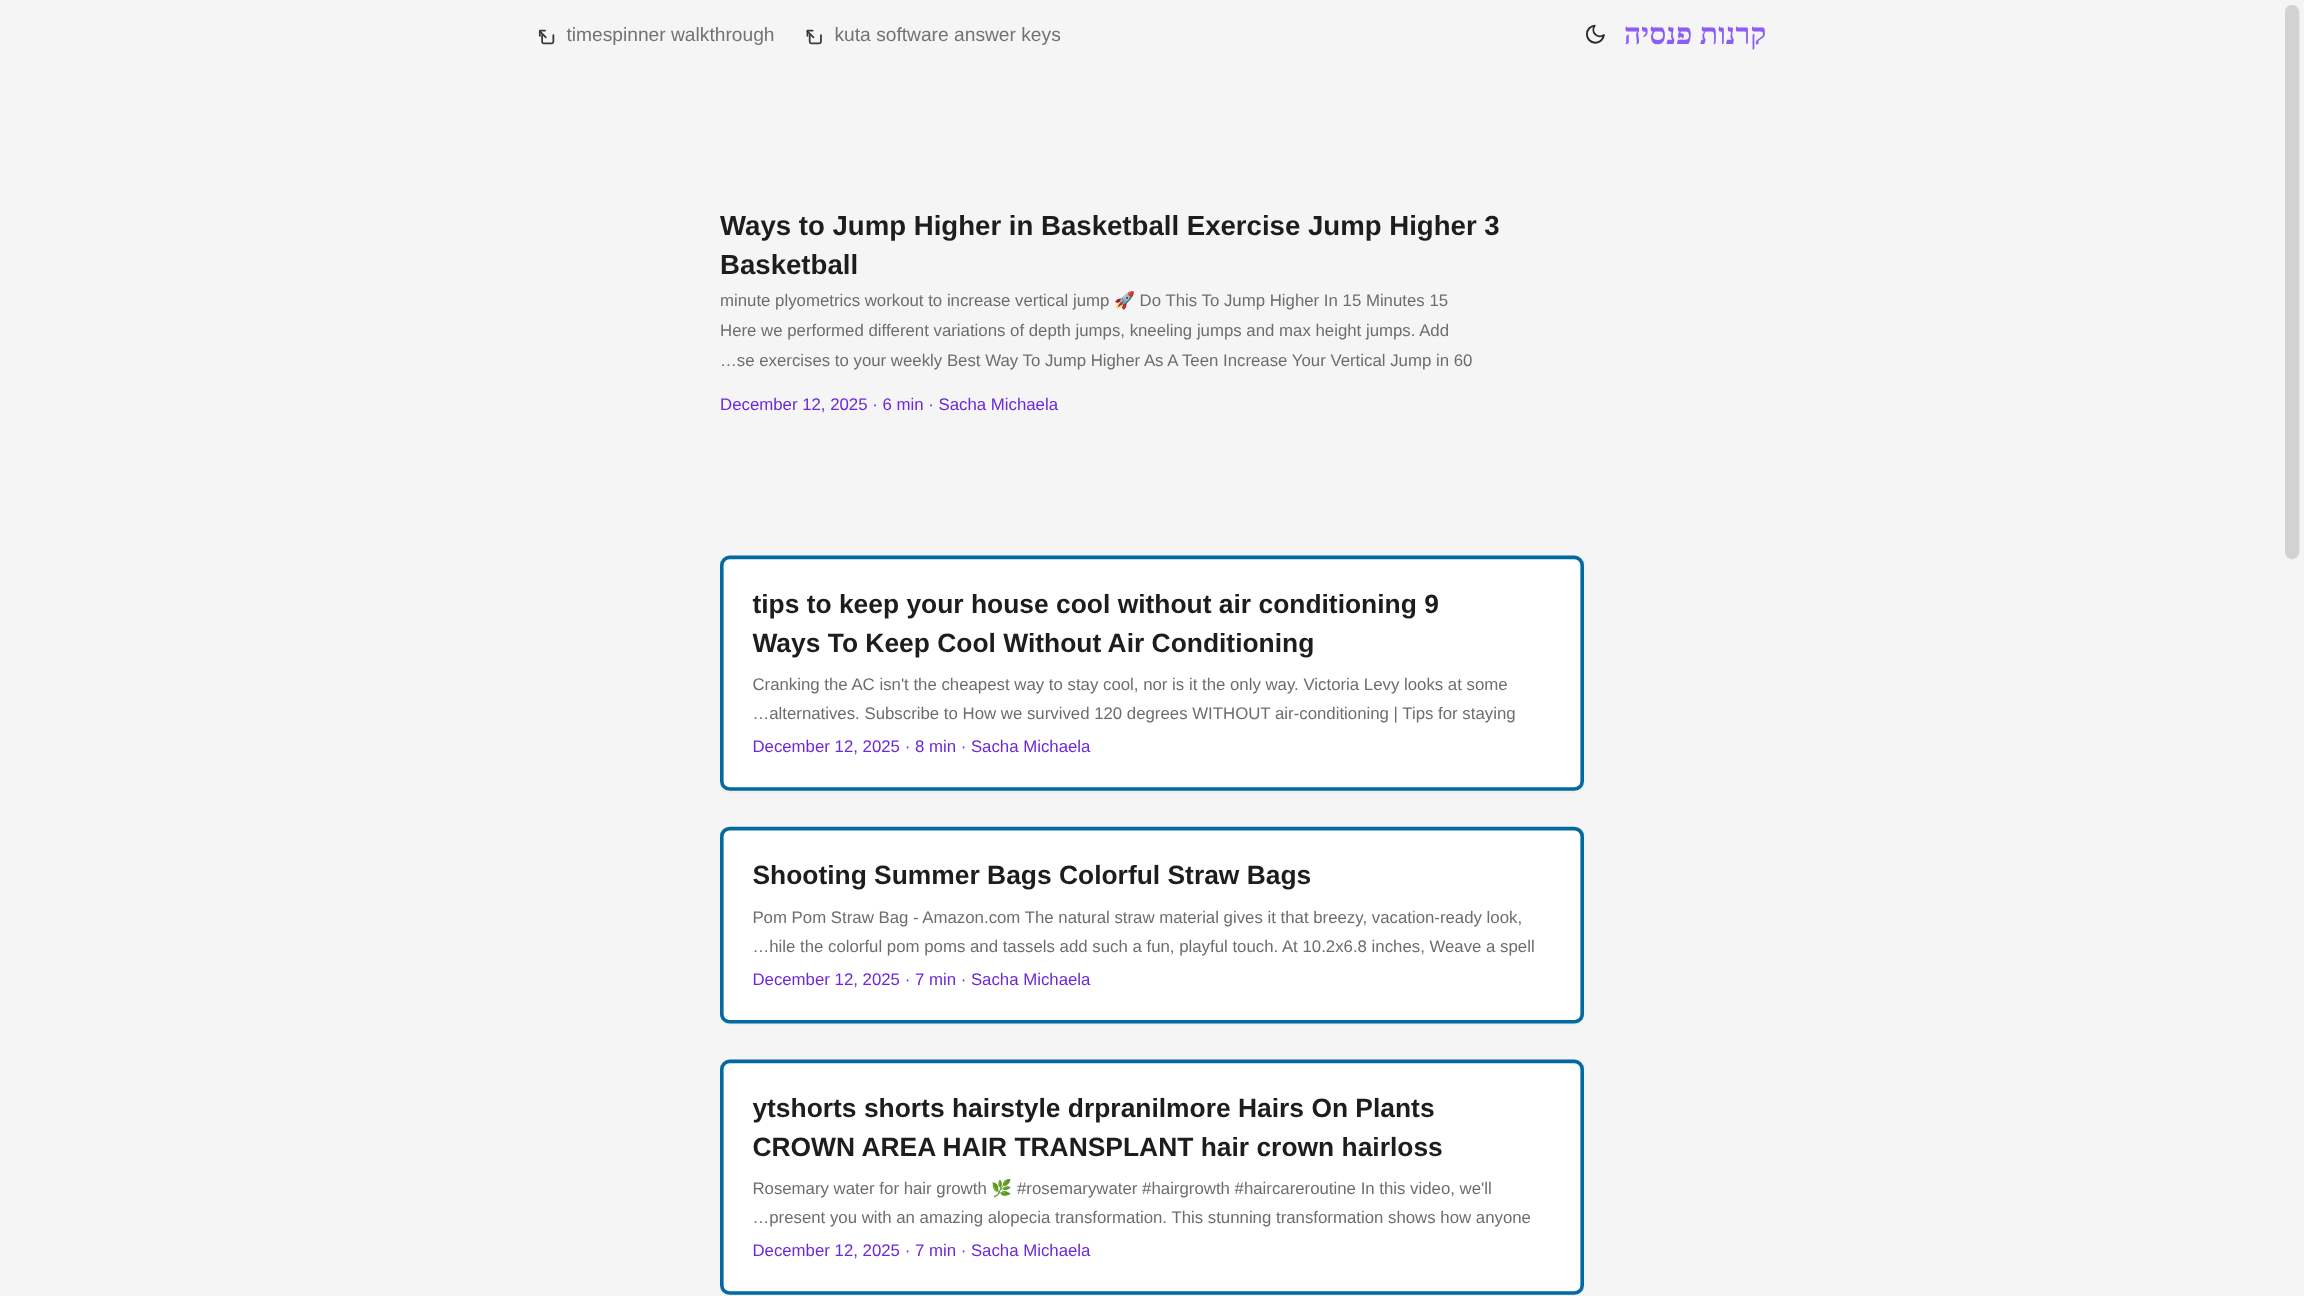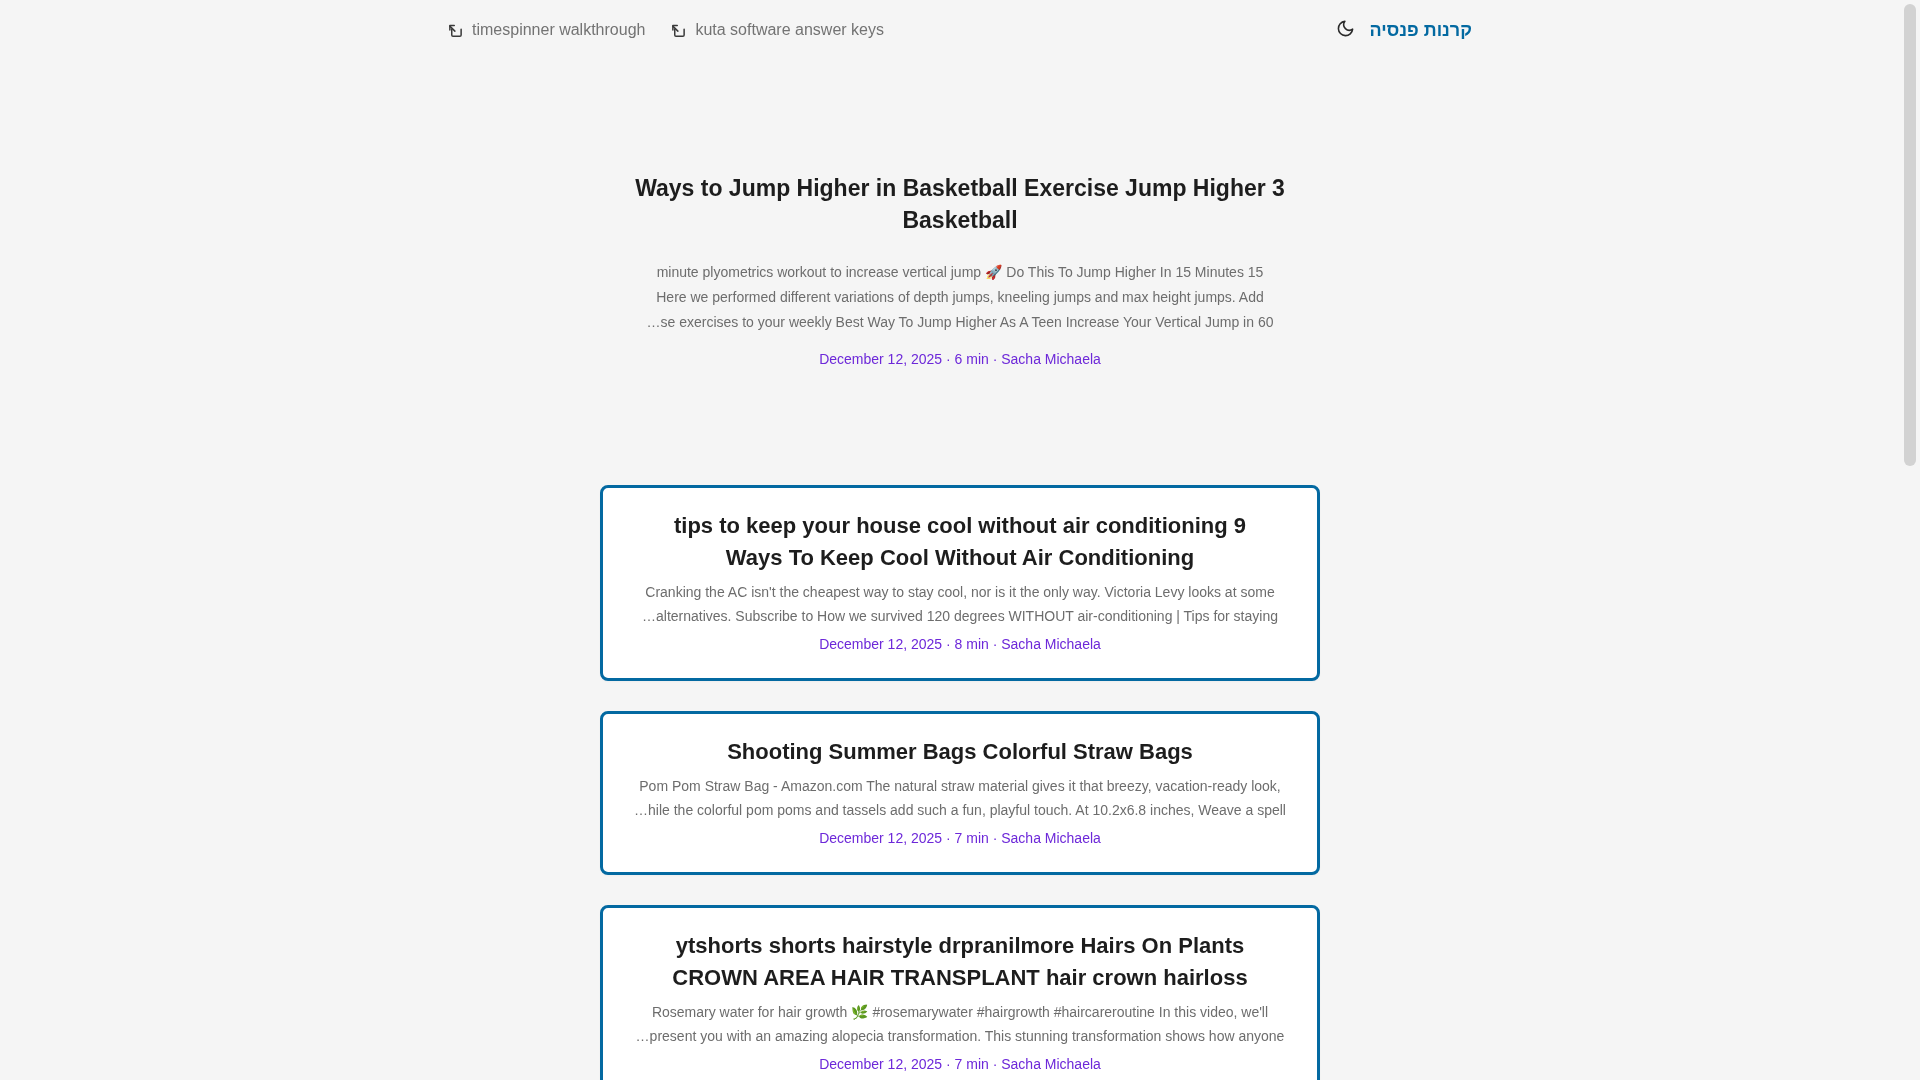--- a/index.html
+++ b/index.html
@@ -27,38 +27,38 @@
     font-size: 16px; color: #737373; text-decoration: none;
     cursor: pointer;
   }
   .menu-item svg { display: block; }
   .logo-group { display: flex; align-items: center; gap: 14px; }
   .theme-toggle {
     background: none; border: none; cursor: pointer;
     display: flex; align-items: center; padding: 0;
   }
   .site-title {
-    font-size: 18px; font-weight: 700; color: #0369a1;
-    text-decoration: none; direction: rtl;
+    font-size: 25px; font-weight: 700; color: #8b5cf6;
+    text-decoration: none; direction: rtl; font-family: Liberation Serif, serif;
   }
 
   
   .main { width: 720px; margin: 0 auto; }
 
-  .line { display: flex; justify-content: center; }
+  .line { display: flex; justify-content: flex-start; }
   .line > span { white-space: nowrap; }
 
   .title-line { font-weight: 700; color: #1d1d1d; }
   .summary-line { color: #6d6d6d; }
   .meta-line { color: #6d28d9; font-size: 14px; line-height: 22px; }
 
   
   .first-entry { margin-top: 112px; margin-bottom: 115px; }
   .first-entry .title-line { font-size: 23px; line-height: 32px; }
-  .first-entry .summary { margin-top: 24px; }
+  .first-entry .summary { margin-top: 2px; }
   .first-entry .summary-line { font-size: 14px; line-height: 25px; }
   .first-entry .meta-line { margin-top: 13px; }
 
   
   .post-card {
     background: #ffffff;
     border: 3px solid #0369a1;
     border-radius: 8px;
     box-shadow: 0 1px 2px rgba(0,0,0,0.03);
     padding: 22px 24px 23px 24px;

